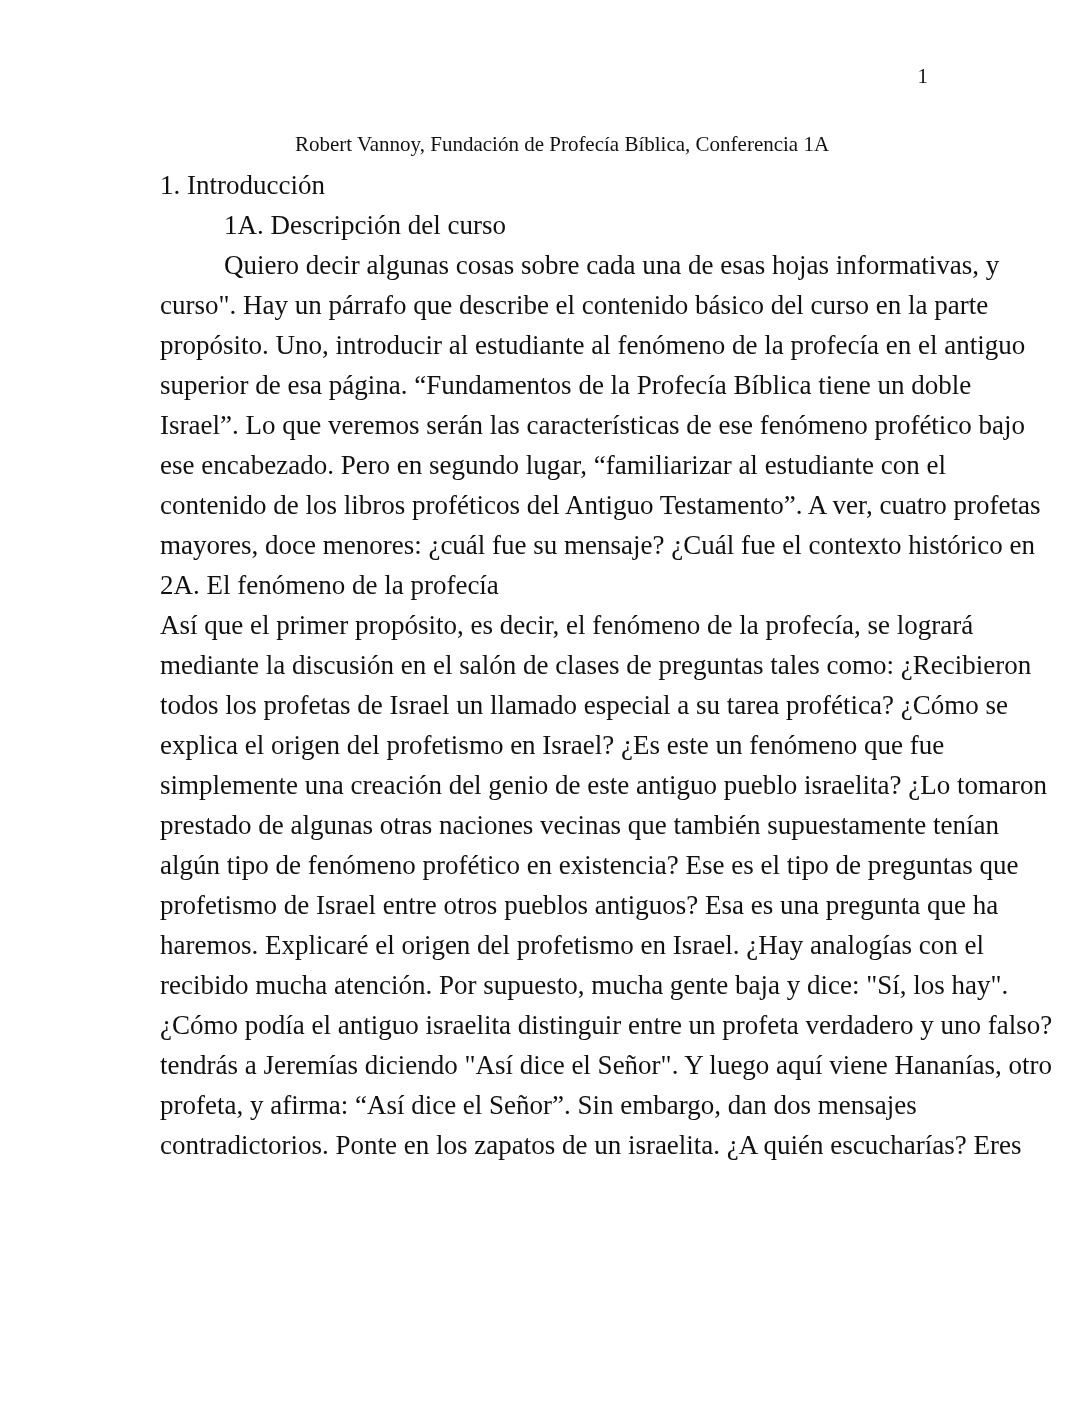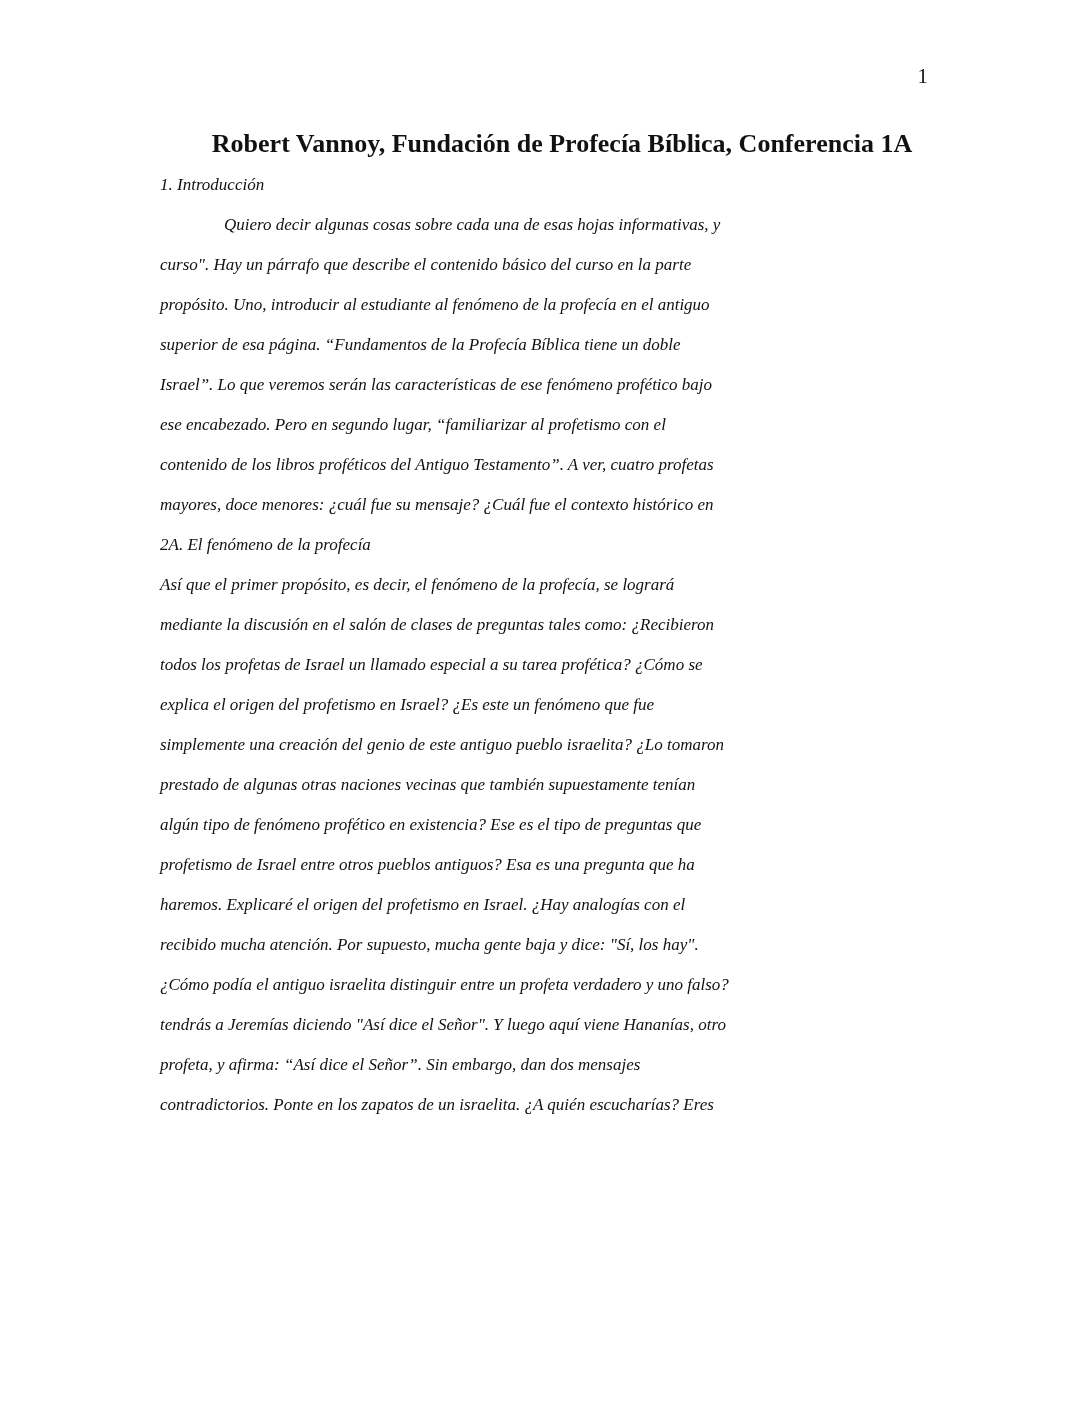--- a/index.html
+++ b/index.html
@@ -1,38 +1,39 @@
 <!DOCTYPE html>
 <html><head>
   <meta charset="utf-8">
   <style>
     html, body { margin: 0; padding: 0; background: #ffffff; }
     body { width: 1088px; height: 1408px; position: relative; overflow: hidden;
            font-family: "Liberation Serif", "DejaVu Serif", serif; color: #111; }
     .page-number { position: absolute; top: 64px; right: 160px; font-size: 21px; line-height: 24px; }
     .title { position: absolute; top: 128px; left: 0; width: 1088px; text-align: center;
-             font-weight: bold; font-size: 26px; line-height: 32px; padding-left: 36px; box-sizing: border-box; }
+             font-weight: normal; font-size: 21px; line-height: 32px; padding-left: 36px; box-sizing: border-box; }
     .body { position: absolute; top: 165px; left: 160px; width: 780px; }
-    .line { font-size: 17px; line-height: 40px; height: 40px; white-space: nowrap; font-style: italic; }
+    .line { font-size: 27px; line-height: 40px; height: 40px; white-space: nowrap; }
     .indent { padding-left: 64px; }
   </style>
 </head>
 <body>
 
 <div class="page-number">1</div>
 <div class="title">Robert Vannoy, Fundación de Profecía Bíblica, Conferencia 1A</div>
 
 <div class="body">
   <div class="line">1. Introducción</div>
+  <div class="line indent">1A. Descripción del curso</div>
   <div class="line indent">Quiero decir algunas cosas sobre cada una de esas hojas informativas, y</div>
   <div class="line">curso". Hay un párrafo que describe el contenido básico del curso en la parte</div>
   <div class="line">propósito. Uno, introducir al estudiante al fenómeno de la profecía en el antiguo</div>
   <div class="line">superior de esa página. “Fundamentos de la Profecía Bíblica tiene un doble</div>
   <div class="line">Israel”. Lo que veremos serán las características de ese fenómeno profético bajo</div>
-  <div class="line">ese encabezado. Pero en segundo lugar, “familiarizar al profetismo con el</div>
+  <div class="line">ese encabezado. Pero en segundo lugar, “familiarizar al estudiante con el</div>
   <div class="line">contenido de los libros proféticos del Antiguo Testamento”. A ver, cuatro profetas</div>
   <div class="line">mayores, doce menores: ¿cuál fue su mensaje? ¿Cuál fue el contexto histórico en</div>
   <div class="line">2A. El fenómeno de la profecía</div>
   <div class="line">Así que el primer propósito, es decir, el fenómeno de la profecía, se logrará</div>
   <div class="line">mediante la discusión en el salón de clases de preguntas tales como: ¿Recibieron</div>
   <div class="line">todos los profetas de Israel un llamado especial a su tarea profética? ¿Cómo se</div>
   <div class="line">explica el origen del profetismo en Israel? ¿Es este un fenómeno que fue</div>
   <div class="line">simplemente una creación del genio de este antiguo pueblo israelita? ¿Lo tomaron</div>
   <div class="line">prestado de algunas otras naciones vecinas que también supuestamente tenían</div>
   <div class="line">algún tipo de fenómeno profético en existencia? Ese es el tipo de preguntas que</div>

